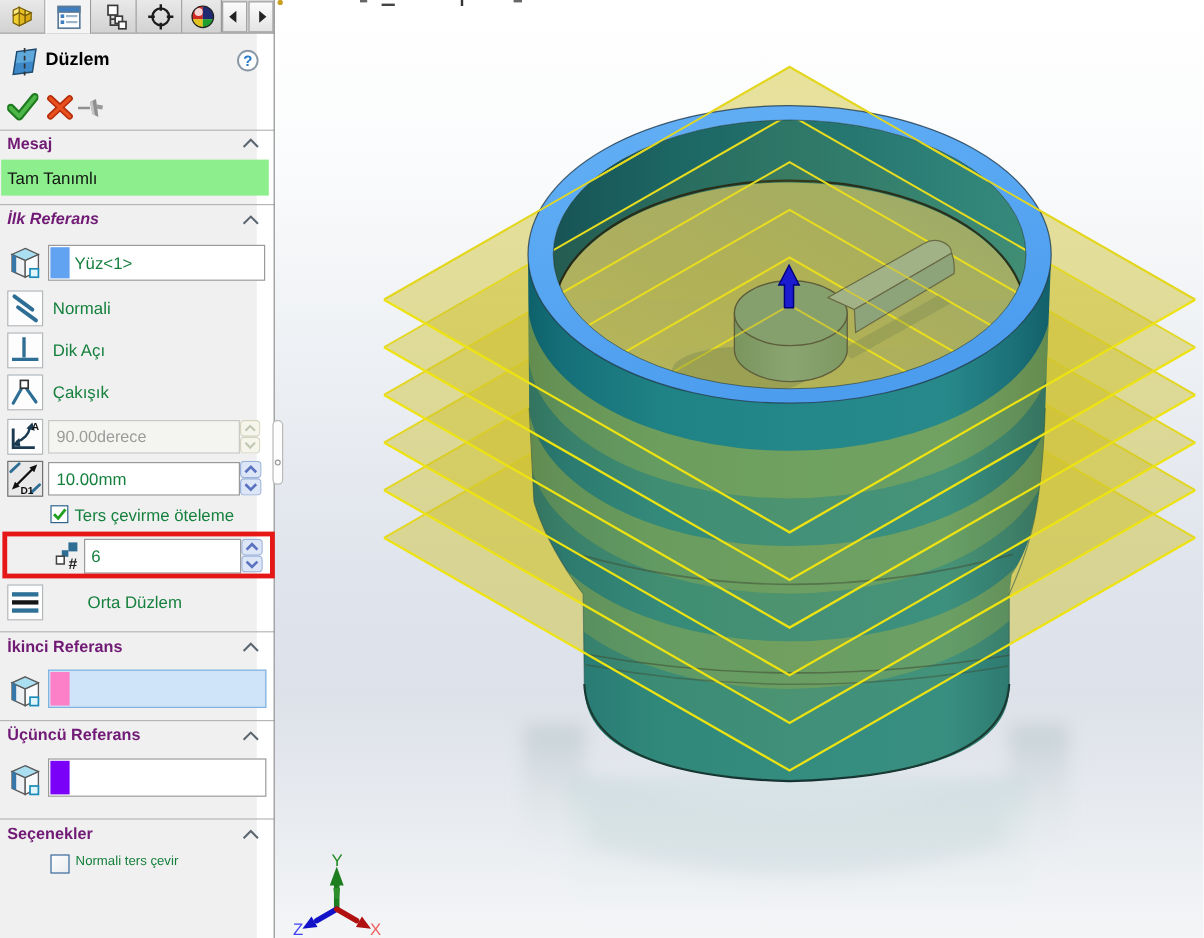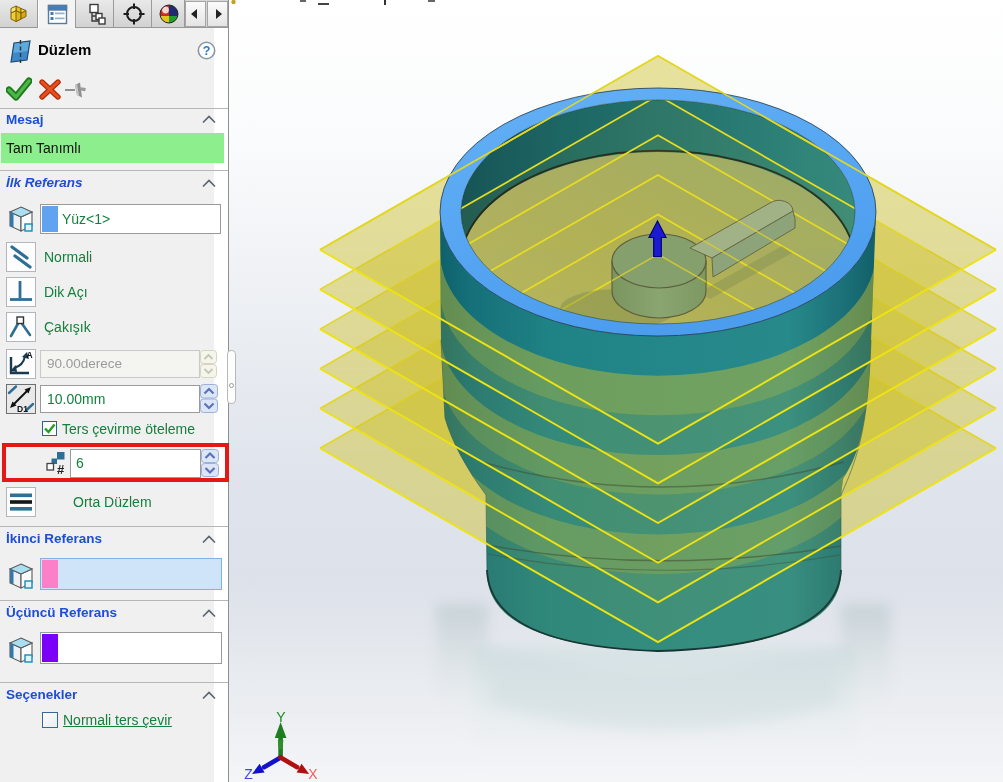--- a/index.html
+++ b/index.html
@@ -2,21 +2,21 @@
 <html><head>
 <meta charset="utf-8">
 <style>
 html,body{margin:0;padding:0;width:1003px;height:782px;overflow:hidden;background:#fff;
 font-family:"Liberation Sans", sans-serif;}
 #panel{position:absolute;left:0;top:0;width:214px;height:782px;background:#f0f0f0;}
 #pdivider{position:absolute;left:228px;top:0;width:1px;height:782px;background:#8f8f8f;z-index:40;}
 #viewport{position:absolute;left:229px;top:0;width:774px;height:782px;}
 .abs{position:absolute;}
 .lbl{position:absolute;font-size:13.5px;color:#15803d;white-space:nowrap;}
-.hdr{position:absolute;font-size:13.5px;font-weight:bold;color:#1d4ed8;white-space:nowrap;}
+.hdr{position:absolute;font-size:13.5px;font-weight:bold;color:#701a75;white-space:nowrap;}
 .sep{position:absolute;left:0;width:229px;height:1px;background:#b6b6b6;}
 .ibox{position:absolute;width:30px;height:30px;background:#fdfdfd;border:1px solid #b2b7bb;box-sizing:border-box;}
 .field{position:absolute;background:#fff;border:1px solid #9a9a9a;box-sizing:border-box;}
 </style>
 </head>
 <body>
 <div id="panel">
 
   <div class="abs" style="left:0;top:0;width:229px;height:28px;background:#d6d6d6;border-bottom:1px solid #979797;box-sizing:border-box;"></div>
   <div class="abs" style="left:0;top:0;width:38px;height:27px;background:linear-gradient(#e9e9e9,#d2d2d2);border-right:1px solid #9a9a9a;box-sizing:border-box;"></div>
@@ -252,21 +252,21 @@
     </svg>
   <div class="field" style="left:40px;top:632px;width:182px;height:32px;"></div>
   <div class="abs" style="left:42px;top:634px;width:16px;height:28px;background:#7a00f8;"></div>
   <div class="sep" style="top:682px;"></div>
 
   <div class="hdr" style="left:6px;top:687px;">Seçenekler</div>
   <svg class="abs" style="left:202px;top:691px;" width="14" height="9">
       <path d="M1 7.5 L7 1.5 L13 7.5" fill="none" stroke="#5a6570" stroke-width="1.7"></path>
     </svg>
   <div class="abs" style="left:42px;top:712px;width:16px;height:16px;background:linear-gradient(135deg,#fdfdfd,#e9edf0);border:1.6px solid #38699b;box-sizing:border-box;"></div>
-  <div class="lbl" style="left:63px;top:712px;font-size:14px;text-decoration:underline;">Normali ters çevir</div>
+  <div class="lbl" style="left:63px;top:712px;font-size:11px;">Normali ters çevir</div>
 
   <svg width="0" height="0" style="position:absolute;">
     <defs>
       <g id="cubeicon">
         <polygon points="2,7 13,12 13,26 2,21" fill="#eef1f3" stroke="#5a5a5a" stroke-width="1.1"></polygon>
         <polygon points="13,12 24,7 24,21 13,26" fill="#fafbfc" stroke="#5a5a5a" stroke-width="1.1"></polygon>
         <polygon points="13,2 24,7 13,12 2,7" fill="#aadff2" stroke="#5a5a5a" stroke-width="1.1"></polygon>
         <polygon points="2,7 5.5,8.6 5.5,22.6 2,21" fill="#3577a8"></polygon>
         <rect x="17" y="19" width="7" height="7" fill="#dff4fb" stroke="#1a8ab8" stroke-width="1.4"></rect>
       </g>

